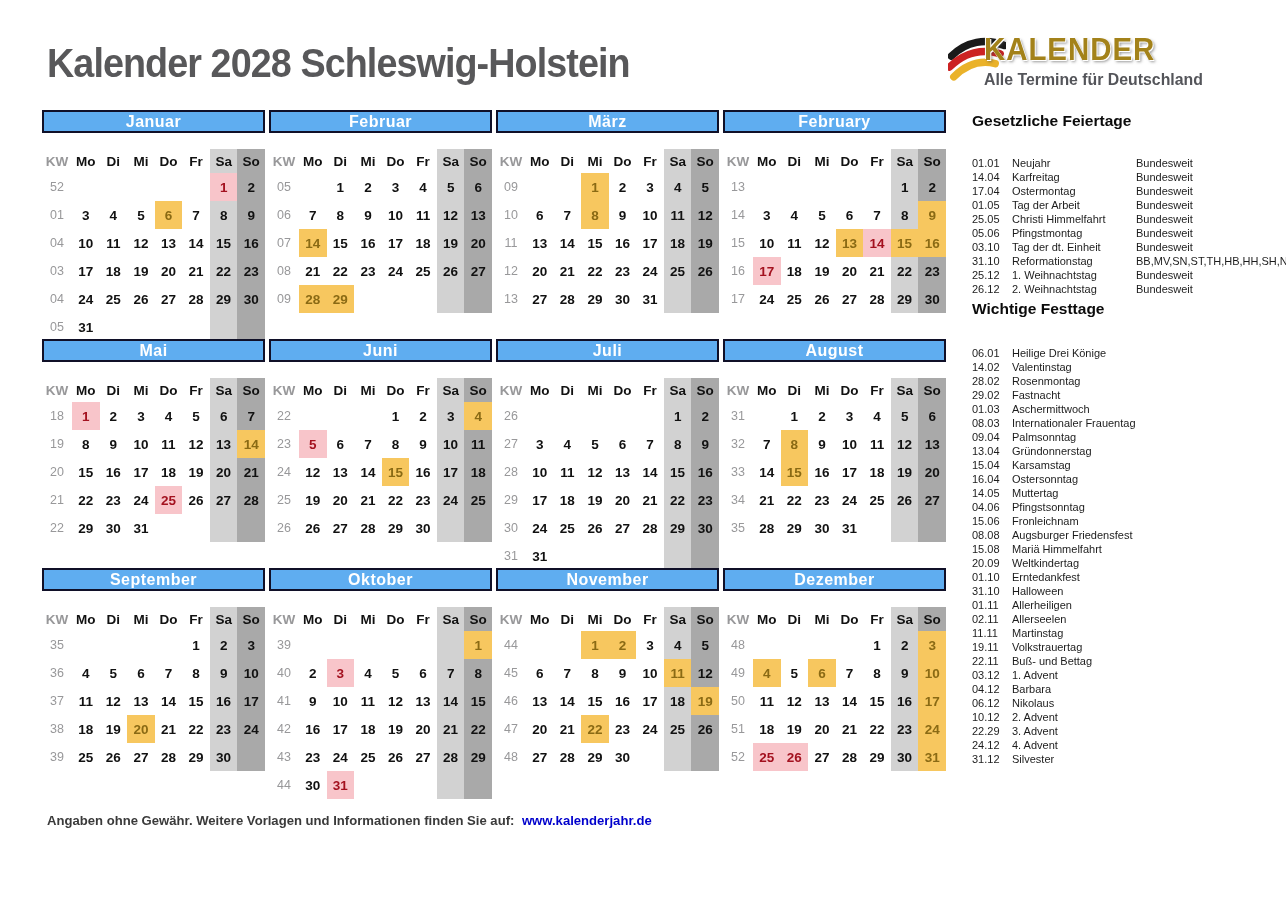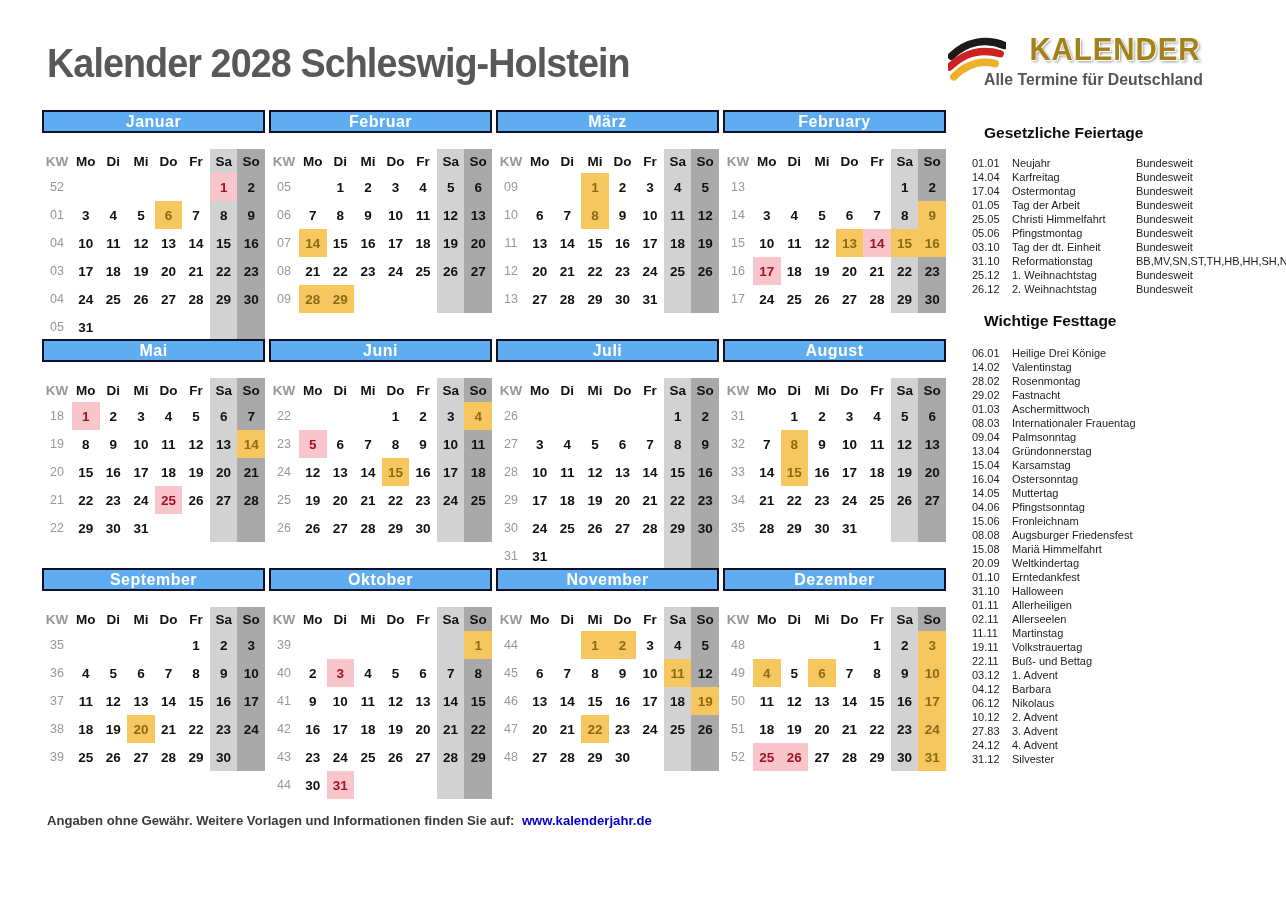--- a/index.html
+++ b/index.html
@@ -18,21 +18,21 @@
   }
   .title{
     position:absolute;left:47px;top:40px;margin:0;
     font-size:41px;font-weight:700;color:var(--title-gray);
     letter-spacing:-1px;white-space:nowrap;
     transform:scaleX(.92);transform-origin:left top;
   }
   
   .logo{position:absolute;left:948px;top:34px;width:330px;display:flex;align-items:flex-start;}
   .logo-flag{width:58px;height:52px;margin-right:-22px;margin-top:2px;flex:none;}
-  .logo-text{position:relative;z-index:1;text-align:right;}
+  .logo-text{position:relative;z-index:1;}
   .logo-word{
     font-size:31px;font-weight:800;color:var(--logo-gold);letter-spacing:1px;line-height:32px;
     text-shadow:-1px -1px 0 #fff,1px 1px 0 #fff,2px 2px 3px rgba(70,70,70,.55);
     transform:scaleX(.95);transform-origin:left;
   }
   .logo-sub{
     font-size:16.5px;font-weight:700;color:#54555a;margin-top:4px;white-space:nowrap;
     transform:scaleX(.96);transform-origin:left;
   }
   
@@ -55,21 +55,21 @@
   .dn{display:flex;align-items:center;justify-content:center;font-weight:700;font-size:13.5px;color:#111;}
   .dn.kwh{color:var(--kw-gray);}
   .sat{background:var(--saturday-gray);}
   .sun{background:var(--sunday-gray);}
   .kw{display:flex;align-items:center;justify-content:center;font-size:12.5px;color:var(--kw-gray);}
   .dc{display:flex;align-items:center;justify-content:center;font-weight:700;font-size:13.5px;color:#111;}
   .dc.fest{background:var(--fest-orange);color:var(--fest-text);}
   .dc.hol{background:var(--holiday-pink);color:var(--holiday-text);}
   
   .sidebar{position:absolute;left:972px;top:112px;width:334px;}
-  .sb-heading{margin:12px;font-size:15.5px;font-weight:700;color:#0b0b0b;white-space:nowrap;position:absolute;left:0;}
+  .sb-heading{margin:0;font-size:15.5px;font-weight:700;color:#0b0b0b;white-space:nowrap;position:absolute;left:0;}
   #holidays-heading{top:0;}
   #festdays-heading{top:188px;}
   #holidays-list{position:absolute;left:0;top:44px;width:334px;}
   #festdays-list{position:absolute;left:0;top:234px;width:334px;}
   .h-row{display:grid;grid-template-columns:40px 124px auto;height:14px;align-items:center;font-size:11px;color:#1c1c1c;white-space:nowrap;}
   .f-row{display:grid;grid-template-columns:40px auto;height:14px;align-items:center;font-size:11px;color:#1c1c1c;white-space:nowrap;}
   
   .footer{
     position:absolute;left:47px;top:813px;font-size:13.5px;font-weight:700;color:#3a3a3a;
     white-space:nowrap;transform:scaleX(.97);transform-origin:left;
@@ -914,21 +914,21 @@
       </div>
       <div class="f-row">
         <span>06.12</span>
         <span>Nikolaus</span>
       </div>
       <div class="f-row">
         <span>10.12</span>
         <span>2. Advent</span>
       </div>
       <div class="f-row">
-        <span>27.83</span>
+        <span>22.29</span>
         <span>3. Advent</span>
       </div>
       <div class="f-row">
         <span>24.12</span>
         <span>4. Advent</span>
       </div>
       <div class="f-row">
         <span>31.12</span>
         <span>Silvester</span>
       </div>

